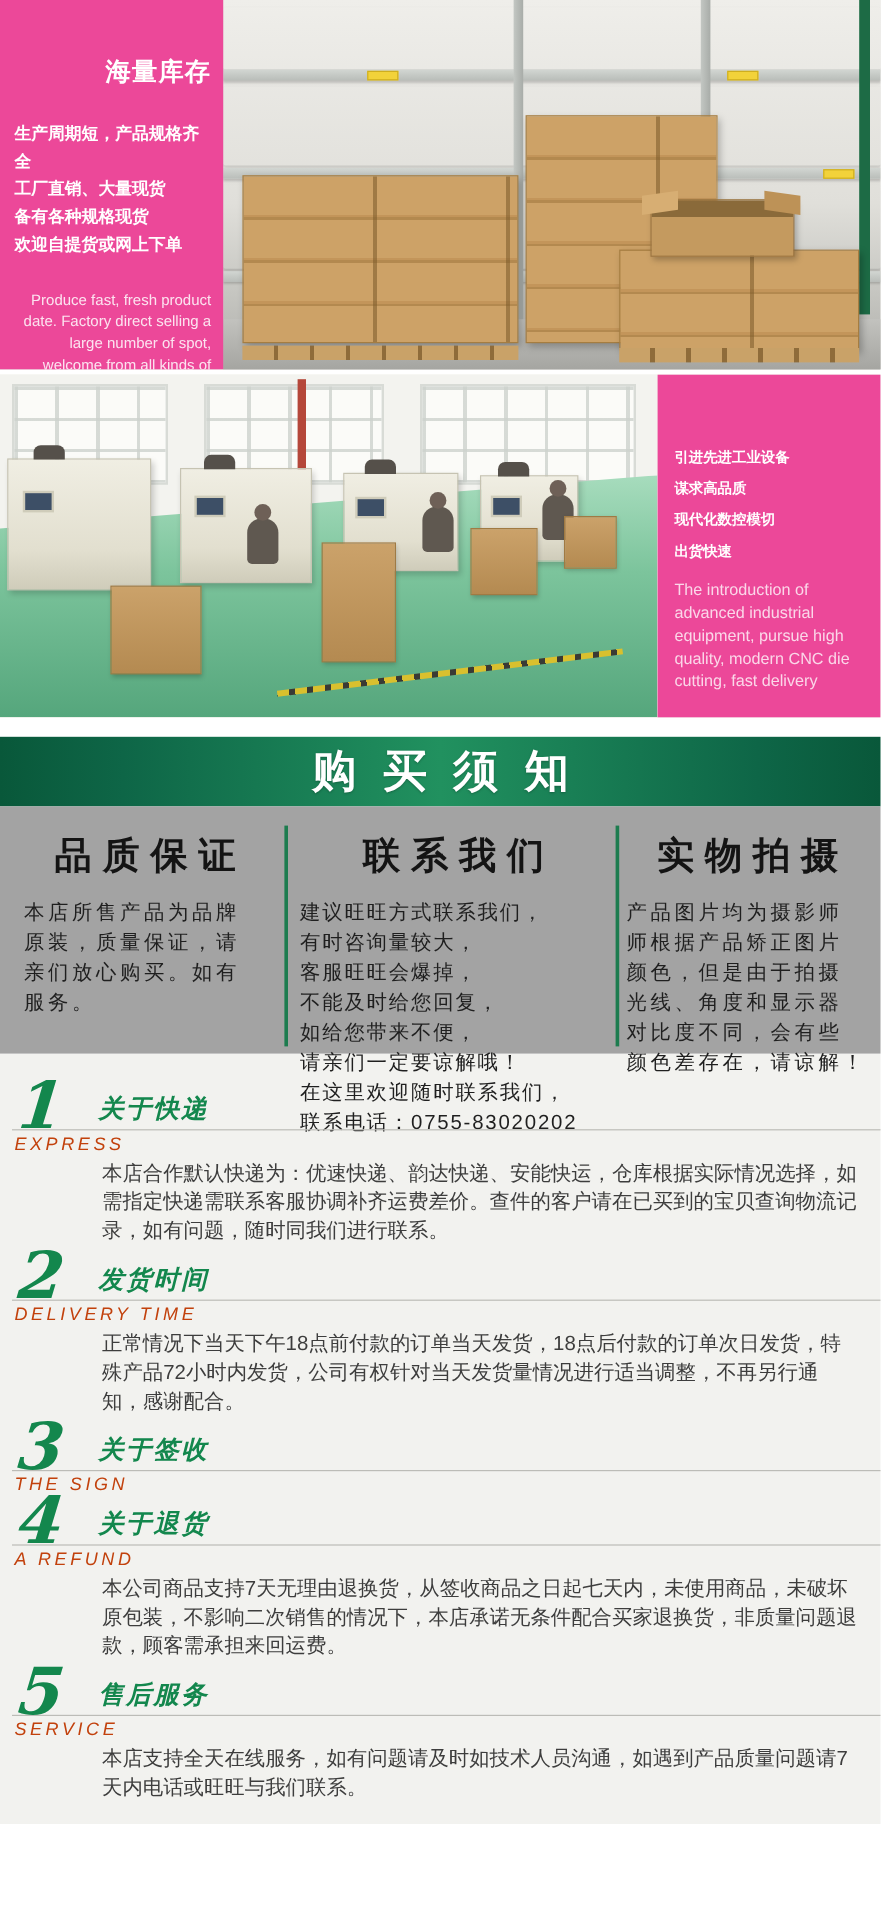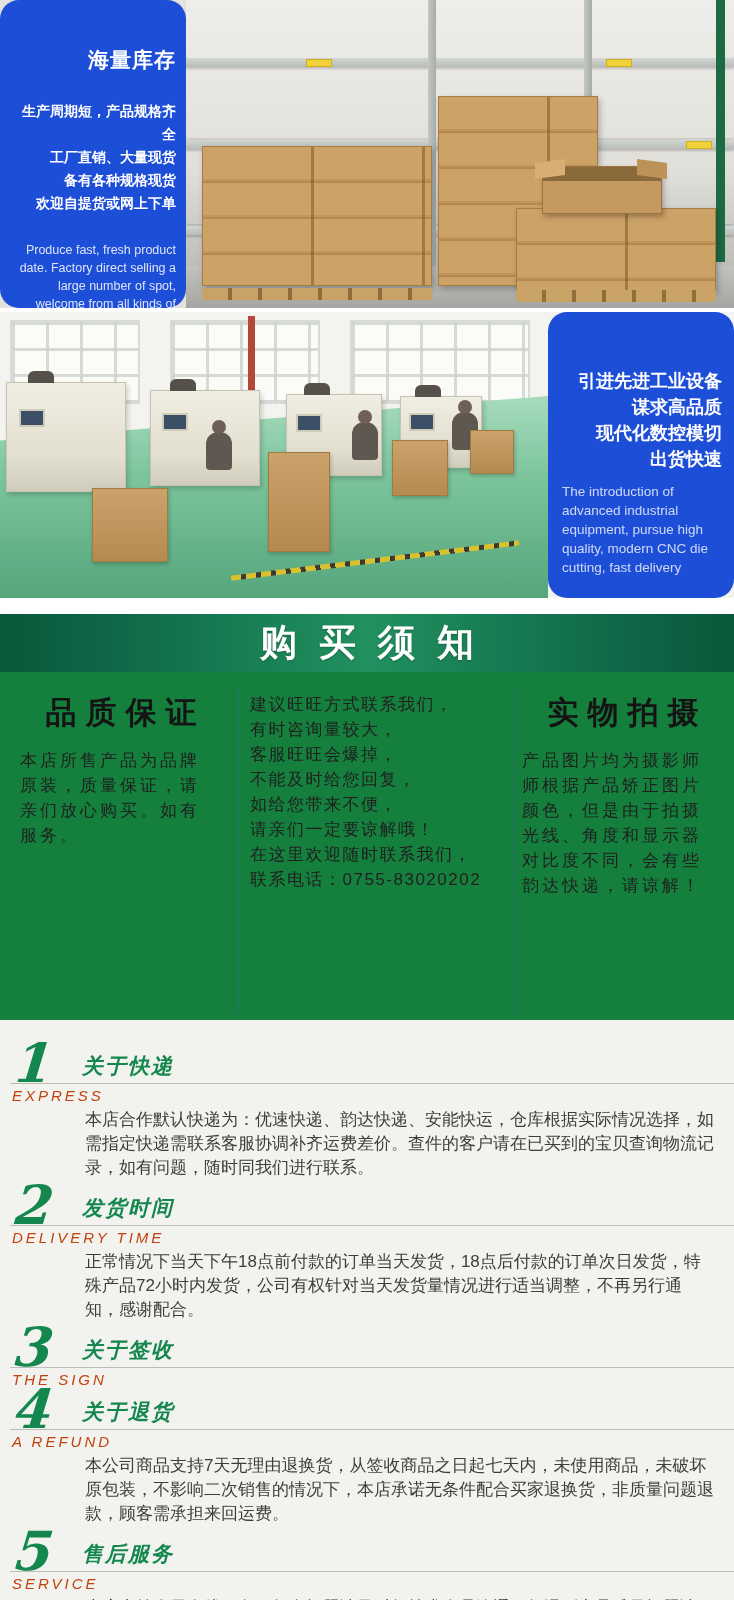--- a/index.html
+++ b/index.html
@@ -24,25 +24,25 @@
       background:
         repeating-linear-gradient(90deg,rgba(122,89,41,0) 0 108px,rgba(122,89,41,.55) 108px 111px),
         repeating-linear-gradient(180deg,#cda267 0 32px,#c3955a 32px 34px,#b3894f 34px 36px);
       border:1px solid #a57d41;box-shadow:2px 3px 6px rgba(0,0,0,.25);}
   .wh-openbox{position:absolute;background:linear-gradient(180deg,#8a6a3a 0 30%,#c49a5f 30%);border:1px solid #9a7440;box-shadow:2px 3px 5px rgba(0,0,0,.25);}
   .wh-openbox:before{content:"";position:absolute;left:-8px;top:-6px;width:30px;height:16px;background:#d7ae73;transform:skewY(-8deg);}
   .wh-openbox:after{content:"";position:absolute;right:-6px;top:-6px;width:30px;height:16px;background:#bd9257;transform:skewY(8deg);}
   .wh-floor{position:absolute;left:0;right:0;bottom:0;height:42px;background:linear-gradient(180deg,#c2c2be,#a5a5a1);}
   .wh-pallet{position:absolute;height:12px;background:repeating-linear-gradient(90deg,#c9a268 0 26px,#8f6c3a 26px 30px);}
   
-  .panel{position:absolute;top:0;bottom:0;background:#1d4ed8;color:#fff;border-radius:19px;}
+  .panel{position:absolute;top:0;bottom:0;background:#ec4899;color:#fff;}
   .panel-left{left:0;width:186px;padding:46px 10px 0 12px;}
   .panel-left h2{margin:0 0 26px 0;font-size:21px;font-weight:700;text-align:right;letter-spacing:1px;}
   .p-lines{font-size:14px;font-weight:700;line-height:23px;}
-  .p-lines.right{text-align:right;}
+  .p-lines.right{text-align:left;}
   .caption{margin:26px 0 0 0;font-size:12.5px;line-height:18px;color:rgba(255,255,255,.85);}
   .panel-left .caption{text-align:right;}
   
   .sep-white{width:734px;height:4px;background:#ffffff;}
   .gap-white{width:734px;height:16px;background:#ffffff;}
   
   .hero2{position:relative;width:734px;height:286px;background:#f3f3ef;overflow:hidden;}
   .factory{left:0;right:186px;background:#f3f3ef;}
   .fa-window{position:absolute;top:8px;height:84px;background:
       repeating-linear-gradient(90deg,rgba(205,210,205,.8) 0 3px,rgba(255,255,255,0) 3px 34px),
@@ -53,31 +53,31 @@
       background:linear-gradient(180deg,#a7dcbd 0%,#7cc49c 40%,#55a67c 100%);
       clip-path:polygon(0 22%,100% 0,100% 100%,0 100%);}
   .fa-machine{position:absolute;background:linear-gradient(180deg,#f0eee3 0%,#e2dfcf 70%,#cfccba 100%);border:1px solid #c6c3b2;box-shadow:2px 3px 5px rgba(0,0,0,.18);}
   .fa-machine:before{content:"";position:absolute;top:-12px;left:18%;width:26px;height:12px;border-radius:6px 6px 0 0;background:#55504a;}
   .fa-machine:after{content:"";position:absolute;top:26%;left:12%;width:22px;height:14px;background:#3d4f66;box-shadow:0 0 0 2px #cfccba;}
   .fa-worker{position:absolute;width:26px;height:38px;border-radius:12px 12px 4px 4px;background:#5f5850;}
   .fa-worker:before{content:"";position:absolute;top:-12px;left:6px;width:14px;height:14px;border-radius:50%;background:#6e6057;}
   .fa-box{position:absolute;background:linear-gradient(180deg,#cba26a,#b48a51);border:1px solid #a07a43;box-shadow:1px 2px 4px rgba(0,0,0,.22);}
   .fa-hazard{position:absolute;height:5px;background:repeating-linear-gradient(90deg,#d9c02e 0 10px,#3a3a34 10px 15px);transform:rotate(-7deg);}
   .panel-right{right:0;width:186px;padding:56px 12px 0 14px;}
-  .panel-right .p-lines{text-align:right;font-size:18px;line-height:26px;}
+  .panel-right .p-lines{text-align:left;font-size:12px;line-height:26px;}
   .panel-right .caption{margin-top:10px;font-size:13.5px;line-height:19px;color:rgba(255,255,255,.78);}
   
   .banner{
     width:734px;height:58px;line-height:58px;text-align:center;
     background:linear-gradient(90deg,#09583a 0%,#0e6647 14%,#21915f 50%,#0e6647 86%,#09583a 100%);
     color:#ffffff;font-size:37px;font-weight:700;letter-spacing:22px;padding-left:22px;
     text-shadow:0 1px 2px rgba(0,0,0,.25);
   }
   
-  .columns{position:relative;width:734px;height:348px;background:#15803d;padding-top:20px;}
+  .columns{position:relative;width:734px;height:206px;background:#a3a3a3;padding-top:20px;}
   .vsep{position:absolute;top:16px;bottom:6px;width:3px;background:#1d7c4f;}
   .vsep1{left:237px;}
   .vsep2{left:513px;}
   .col{position:absolute;top:20px;}
   .col h3{margin:0 0 14px 0;text-align:center;color:#141414;font-size:31px;font-weight:700;letter-spacing:9px;padding-left:9px;}
   .col-body{font-size:17px;line-height:25px;color:#1f1f1f;letter-spacing:3px;}
   .col1{left:20px;width:202px;}
   .col3{left:522px;width:202px;}
   .col2{left:250px;width:256px;}
   .col2 .col-body{letter-spacing:1.5px;}
@@ -178,41 +178,42 @@
       <h3>品质保证</h3>
       <div class="col-body">
         <div>本店所售产品为品牌</div>
         <div>原装，质量保证，请</div>
         <div>亲们放心购买。如有</div>
         <div>服务。</div>
       </div>
     </div>
 
     <div class="col col2">
+      <h3>联系我们</h3>
       <div class="col-body">
         <div>建议旺旺方式联系我们，</div>
         <div>有时咨询量较大，</div>
         <div>客服旺旺会爆掉，</div>
         <div>不能及时给您回复，</div>
         <div>如给您带来不便，</div>
         <div>请亲们一定要谅解哦！</div>
         <div>在这里欢迎随时联系我们，</div>
         <div>联系电话：0755-83020202</div>
       </div>
     </div>
 
     <div class="col col3">
       <h3>实物拍摄</h3>
       <div class="col-body">
         <div>产品图片均为摄影师</div>
         <div>师根据产品矫正图片</div>
         <div>颜色，但是由于拍摄</div>
         <div>光线、角度和显示器</div>
         <div>对比度不同，会有些</div>
-        <div>韵达快递，请谅解！</div>
+        <div>颜色差存在，请谅解！</div>
       </div>
     </div>
   </section>
 
   <section class="notices">
 
     <div class="notice">
       <div class="n-head">
         <span class="n-num">1</span>
         <span class="n-title">关于快递</span>

